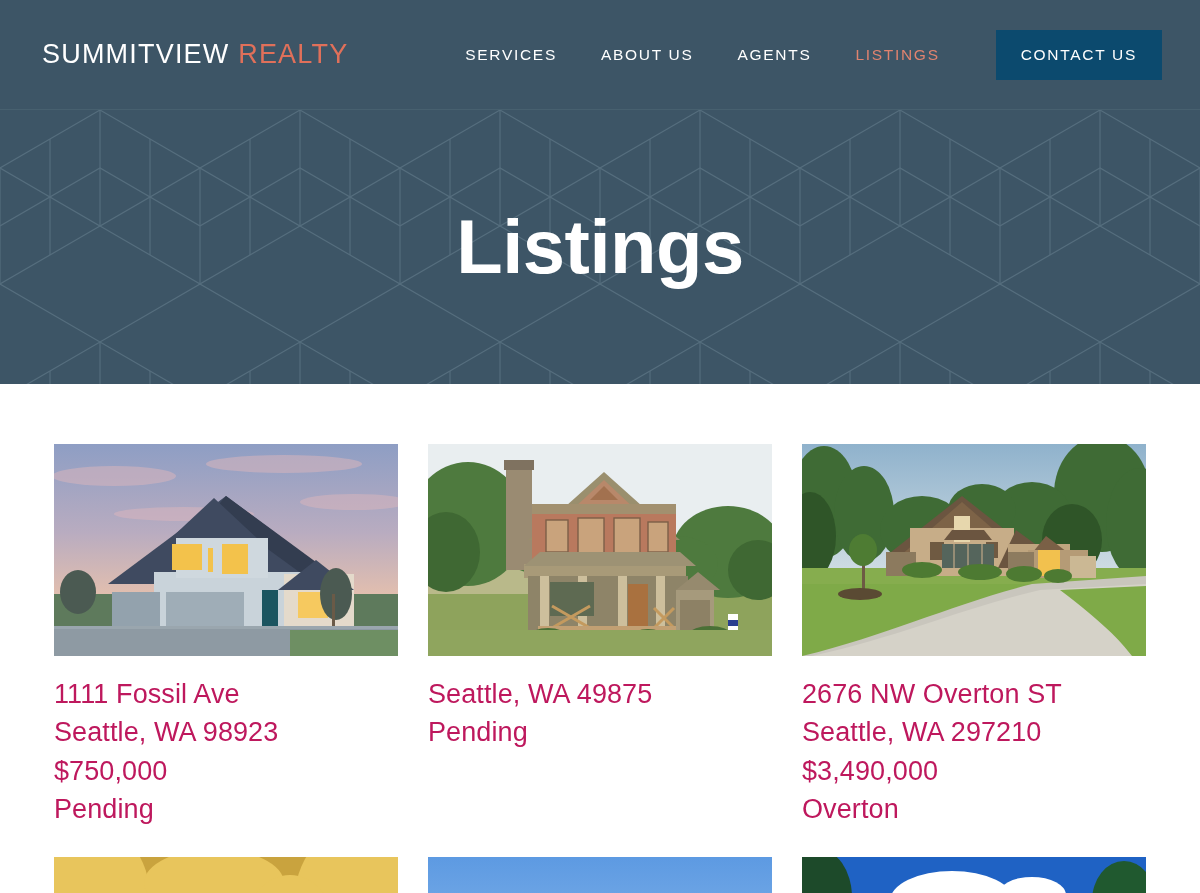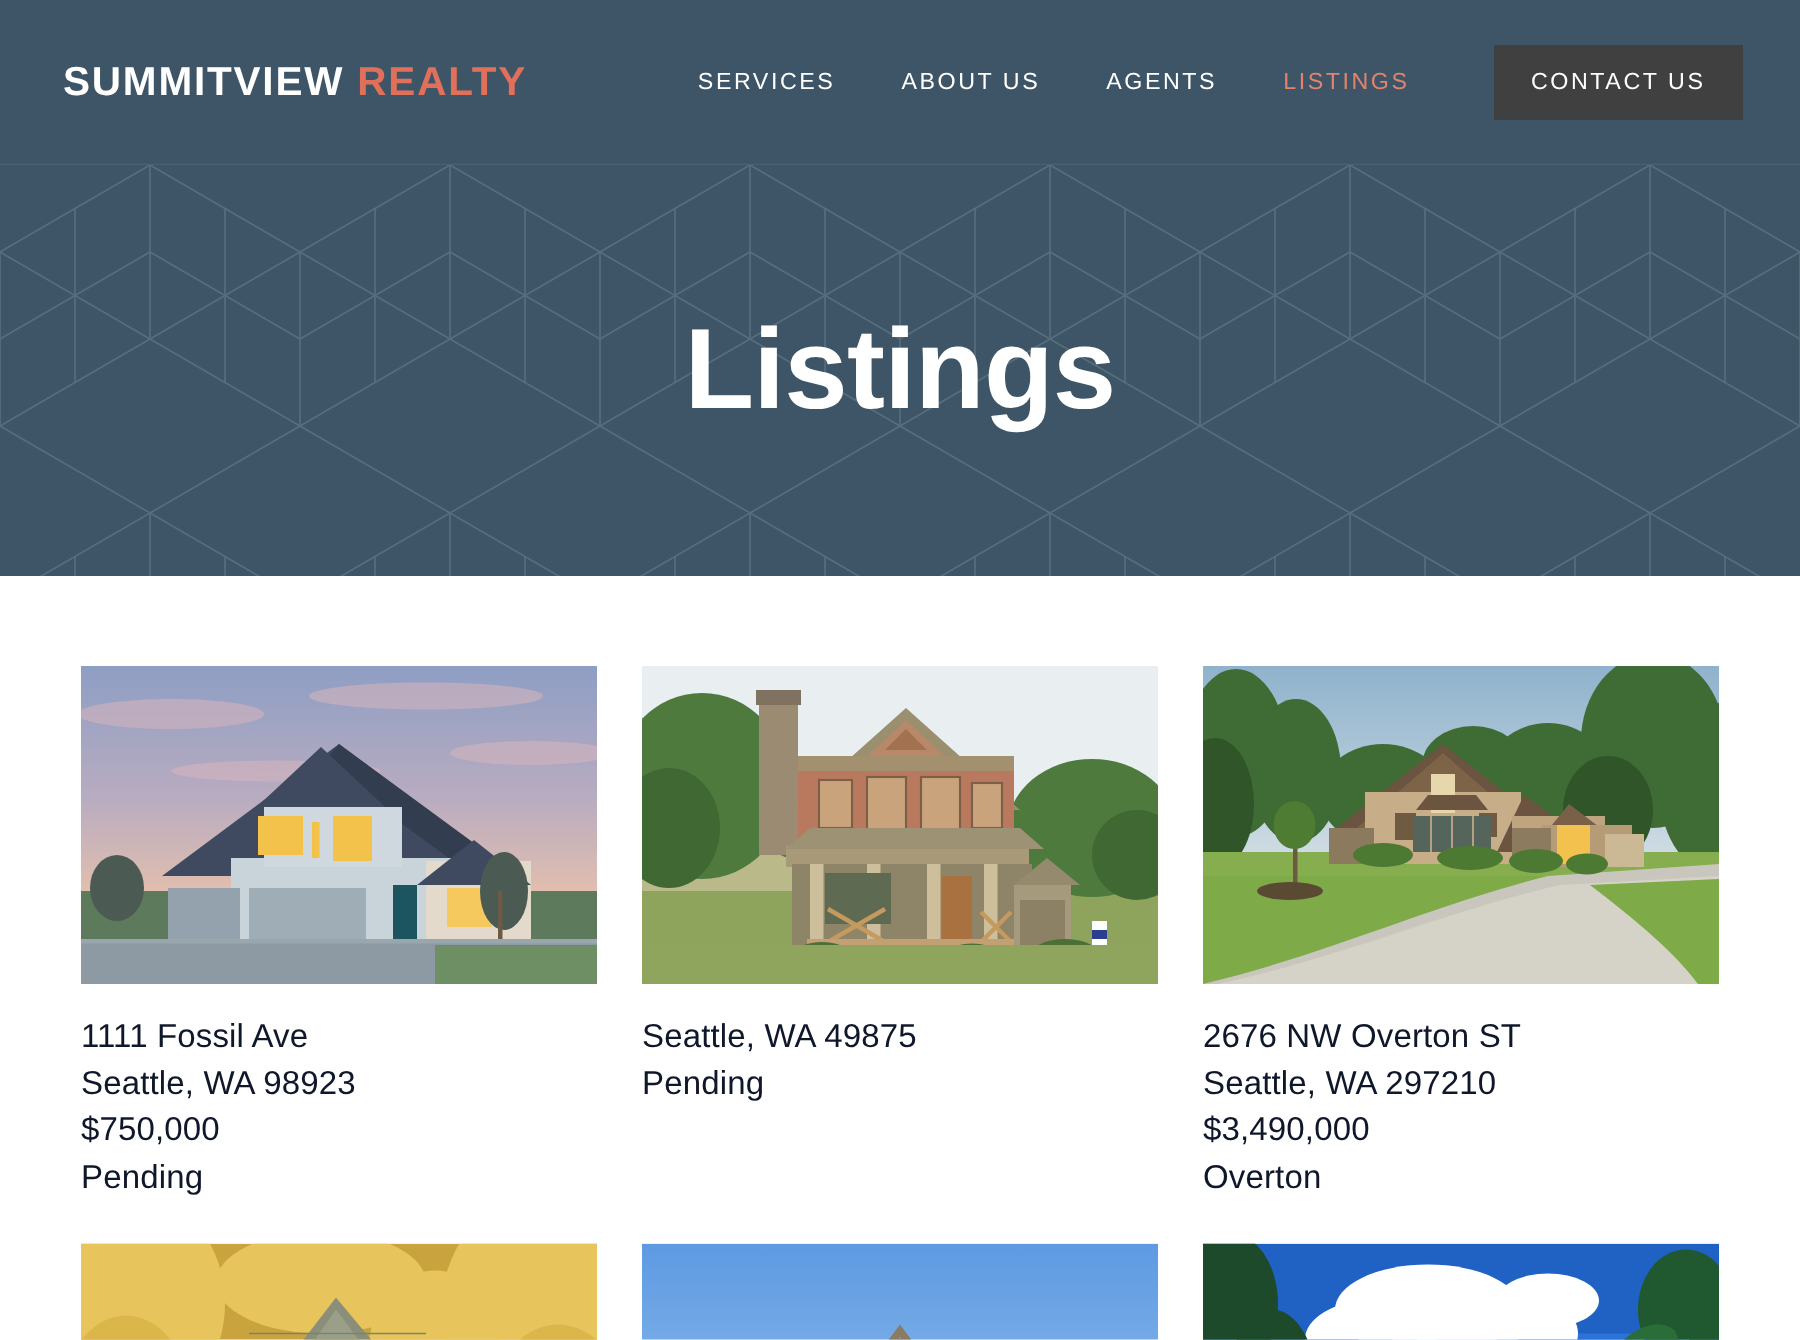--- a/index.html
+++ b/index.html
@@ -17,21 +17,21 @@
     background: #3d5566;
     display: flex;
     align-items: center;
     padding: 0 38px 0 42px;
     border-bottom: 1px solid #47606f;
   }
   .logo {
     font-size: 27px;
     letter-spacing: 1.2px;
     white-space: nowrap;
-    font-weight: 700;
+    font-weight: 400;
   }
   .logo-primary { color: #ffffff; }
   .logo-accent  { color: #e0705a; }
 
   .nav {
     margin-left: auto;
     display: flex;
     align-items: center;
     gap: 2px;
   }
@@ -39,21 +39,21 @@
     color: #ffffff;
     font-size: 15.5px;
     letter-spacing: 1.7px;
     text-decoration: none;
     padding: 0 21px;
     white-space: nowrap;
     cursor: pointer;
   }
   .nav-link.is-active { color: #e0836f; }
   .nav-cta {
-    background: #404040;
+    background: #0c4a6e;
     color: #ffffff;
     font-size: 15.5px;
     letter-spacing: 1.7px;
     padding: 16px 25px;
     margin-left: 33px;
     border: none;
     cursor: pointer;
     font-family: inherit;
     white-space: nowrap;
   }
@@ -96,22 +96,22 @@
   .card-photo {
     width: 344px;
     height: 212px;
     display: block;
     overflow: hidden;
     position: relative;
   }
   .card-photo svg { display: block; width: 344px; height: 212px; }
   .card-body { padding-top: 19px; }
   .card-address, .card-city, .card-price, .card-status {
-    color: #0f172a;
-    font-size: 22px;
+    color: #be185d;
+    font-size: 27px;
     line-height: 1.42;
     letter-spacing: 0.1px;
   }
   .card-price { margin-top: 0; }
 </style>
 </head>
 <body>
 
 <header class="site-header">
   <div class="logo">

